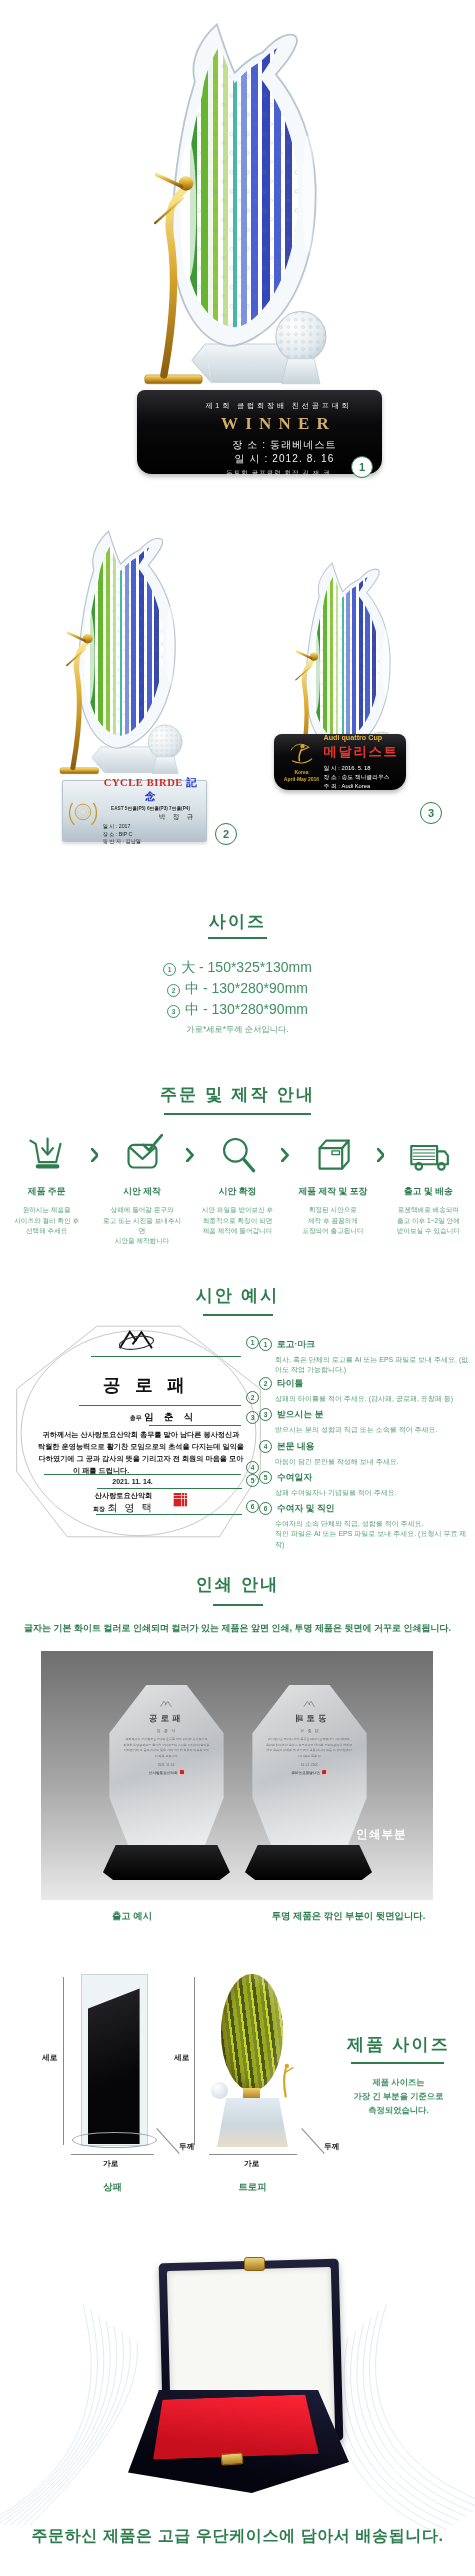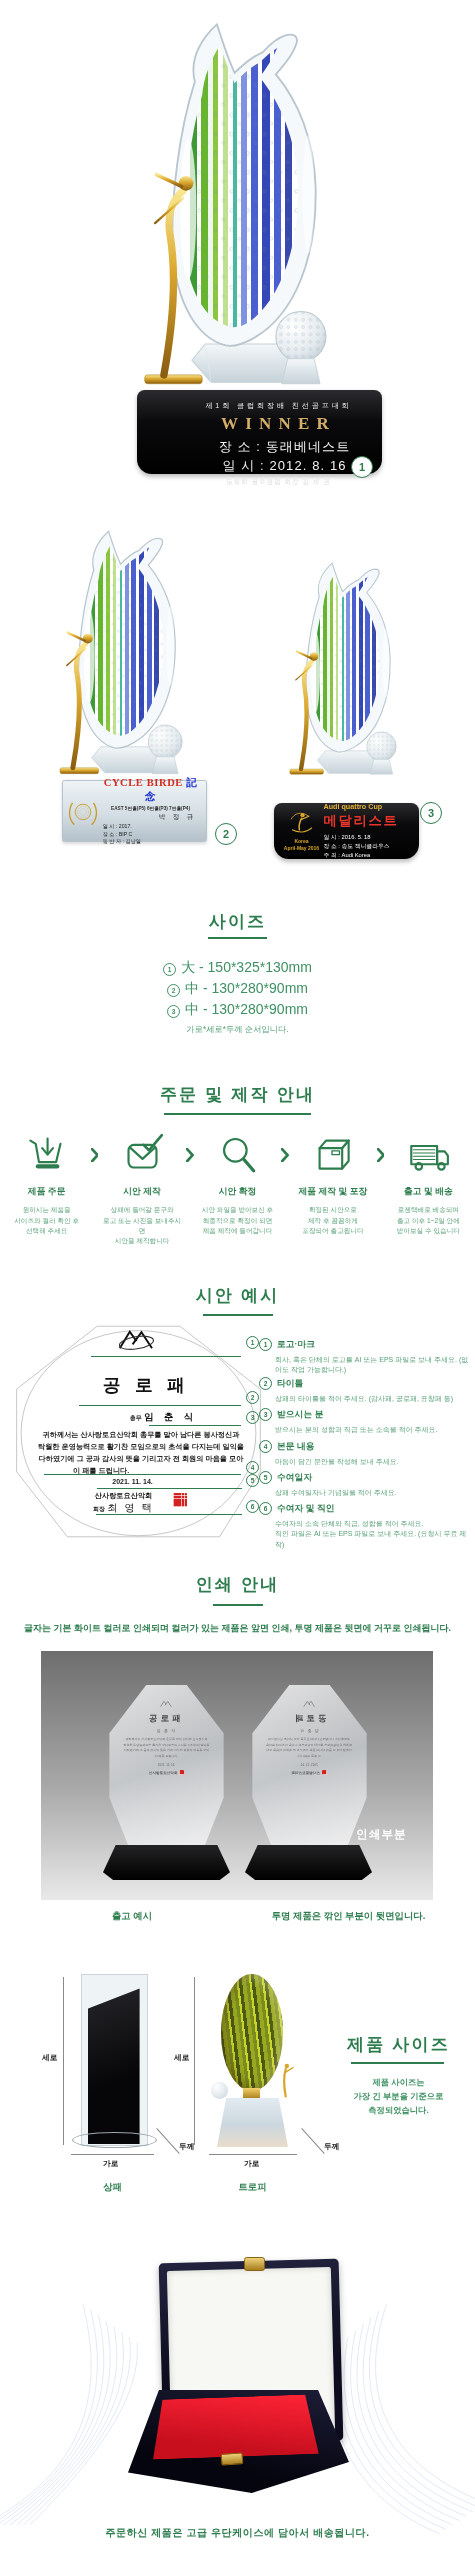--- a/index.html
+++ b/index.html
@@ -12,21 +12,21 @@
   .badge{width:20px;height:20px;border:1.7px solid var(--g);border-radius:50%;color:var(--g);
          font-size:11px;font-weight:bold;display:flex;align-items:center;justify-content:center;background:#fff;}
   .co{display:inline-flex;width:11px;height:11px;border:1.1px solid currentColor;border-radius:50%;
       align-items:center;justify-content:center;font-size:6.6px;font-weight:bold;margin-right:5px;flex:0 0 auto;}
   .preline{white-space:pre-line;}
   
   .base-black{background:linear-gradient(180deg,#2b2b2f,#0a0a0c 38%,#000);border-radius:7.7px 7.7px 14.4px 14.4px;
               text-align:center;color:#eee;box-shadow:0 2.2px 4.4px rgba(0,0,0,.25);padding-left:38px;}
   .b1-event{padding-top:11px;font-size:7.2px;letter-spacing:2.8px;color:#f0f0f0;}
   .b1-title{font-family:"Liberation Serif",serif;font-size:17px;font-weight:bold;letter-spacing:7.2px;color:var(--gold);margin:2.8px 0 3.9px;}
-  .b1-line{font-size:13px;letter-spacing:1.1px;line-height:1.45;color:#f2f2f2;margin-left:12px;}
+  .b1-line{font-size:10px;letter-spacing:1.1px;line-height:1.45;color:#f2f2f2;margin-left:12px;}
   .b1-org{font-size:6.4px;letter-spacing:1.1px;margin-top:2.8px;color:#ddd;}
   .base-crystal{background:linear-gradient(180deg,#eef3f6,#d4dee4 55%,#b4c1ca);border:0.6px solid #b7c4cc;border-radius:2.2px;
                 display:flex;align-items:center;padding:3.3px 4.4px;box-sizing:border-box;box-shadow:0 1.7px 3.3px rgba(0,0,0,.15);}
   .b2-title{font-family:"Liberation Serif",serif;font-size:10.5px;font-weight:bold;letter-spacing:0.6px;}
   .b2-title .red{color:#d42a1e;font-family:Liberation Serif, serif;} .b2-title .blue{color:#1a2fd0;}
   .b2-sub{font-size:4.7px;font-weight:bold;color:#333;margin-top:1.1px;}
   .b2-name{font-size:6.6px;color:#222;letter-spacing:2.8px;text-align:right;margin:1.7px 5.5px 1.1px 0;}
   .b2-row{font-size:5.2px;color:#222;line-height:1.5;text-align:left;margin-left:3.3px;}
   .b3{display:flex;align-items:center;text-align:left;padding:4.4px 5.5px;box-sizing:border-box;}
   .b3-logo{width:44px;flex:0 0 auto;text-align:center;}
@@ -59,21 +59,21 @@
   .m-name{font-size:3.9px;color:#555;margin-top:4.4px;letter-spacing:1.1px;}
   .m-body{font-size:3px;line-height:1.9;color:#666;text-align:center;margin-top:3.9px;}
   .m-date{font-size:3px;margin-top:3.3px;color:#666;}
   .m-issuer{font-size:3.6px;font-weight:bold;color:#555;margin-top:3.3px;display:flex;align-items:center;gap:1.7px;}
   .caption{font-size:9.4px;font-weight:bold;color:var(--g);text-align:center;}
   
   .mline{background:#8a8a8a;}
   .mlabel{font-size:7.7px;font-weight:bold;color:#222;}
   .ps-desc{font-size:8.3px;font-weight:bold;color:var(--gm);line-height:1.7;text-align:center;}
   
-  .finalnote{font-size:10px;font-weight:bold;color:var(--g);text-align:center;letter-spacing:0.6px;}
+  .finalnote{font-size:16px;font-weight:bold;color:var(--g);text-align:center;letter-spacing:0.6px;}
 </style>
 </head>
 <body>
 
 <div class="page">
 
   <svg width="0" height="0" style="position:absolute">
     <defs>
       <linearGradient id="stripes" x1="0" y1="0" x2="1" y2="0">
         <stop offset="0" stop-color="#ffffff"></stop>
@@ -201,21 +201,21 @@
       <div class="b2-row">동 반 자 : 김남일</div>
     </div>
   </div>
   <div class="abs badge" style="left:215px;top:823px">2</div>
 
   <div class="abs" style="left:281px;top:557px">
     <svg width="130" height="225" viewBox="0 0 300 520">
         <use href="#glass-trophy"></use>
       </svg>
   </div>
-  <div class="abs base-black b3" style="left:274px;top:803px;width:145px;height:56px">
+  <div class="abs base-black b3" style="left:274px;top:734px;width:132px;height:56px">
     <div class="b3-logo">
       <svg width="23" height="23" viewBox="0 0 44 44">
         <circle cx="24" cy="8" r="4" fill="#d8a62c"></circle>
         <path d="M22,14 C18,22 16,28 18,36" stroke="#d8a62c" stroke-width="3" fill="none" stroke-linecap="round"></path>
         <path d="M22,16 L36,10" stroke="#d8a62c" stroke-width="2.5" fill="none" stroke-linecap="round"></path>
         <path d="M36,10 C22,0 8,4 2,16" stroke="#d8a62c" stroke-width="1.6" fill="none"></path>
         <path d="M4,36 C16,42 32,42 42,32" stroke="#d8a62c" stroke-width="2" fill="none"></path>
       </svg>
       <div class="b3-k">Korea</div>
       <div class="b3-k">April-May 2016</div>

